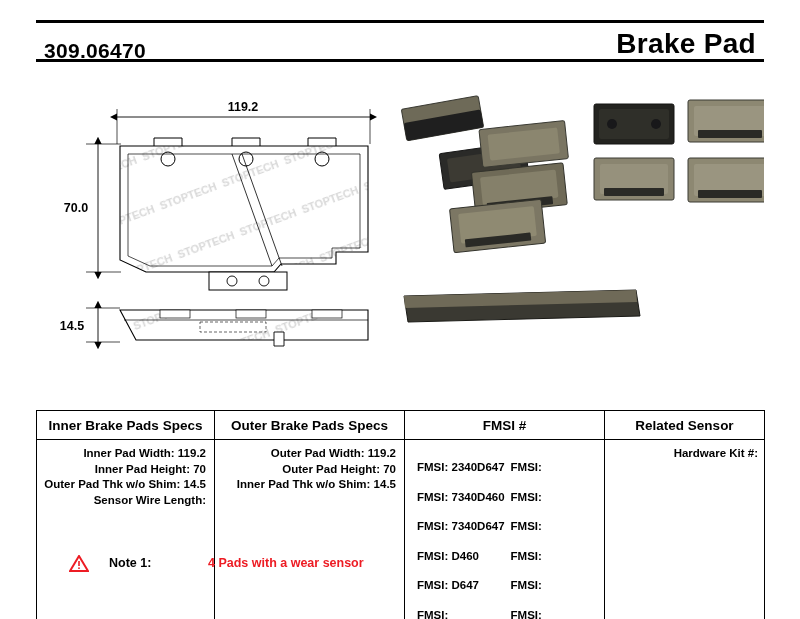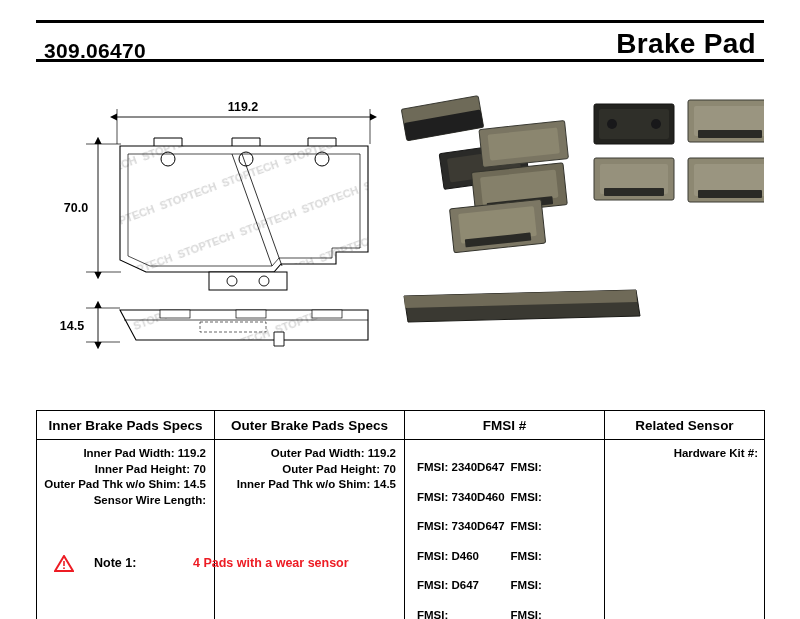--- a/index.html
+++ b/index.html
@@ -120,21 +120,21 @@
     font-size: 11.5px;
     font-weight: bold;
     line-height: 15.5px;
     text-align: right;
     white-space: nowrap;
   }
 
   
   .notes {
     position: absolute;
-    left: 36px;
+    left: 51px;
     top: 552px;
     width: 500px;
   }
   .note-row {
     position: relative;
     height: 22px;
     line-height: 22px;
   }
   .note-label {
     position: absolute;

